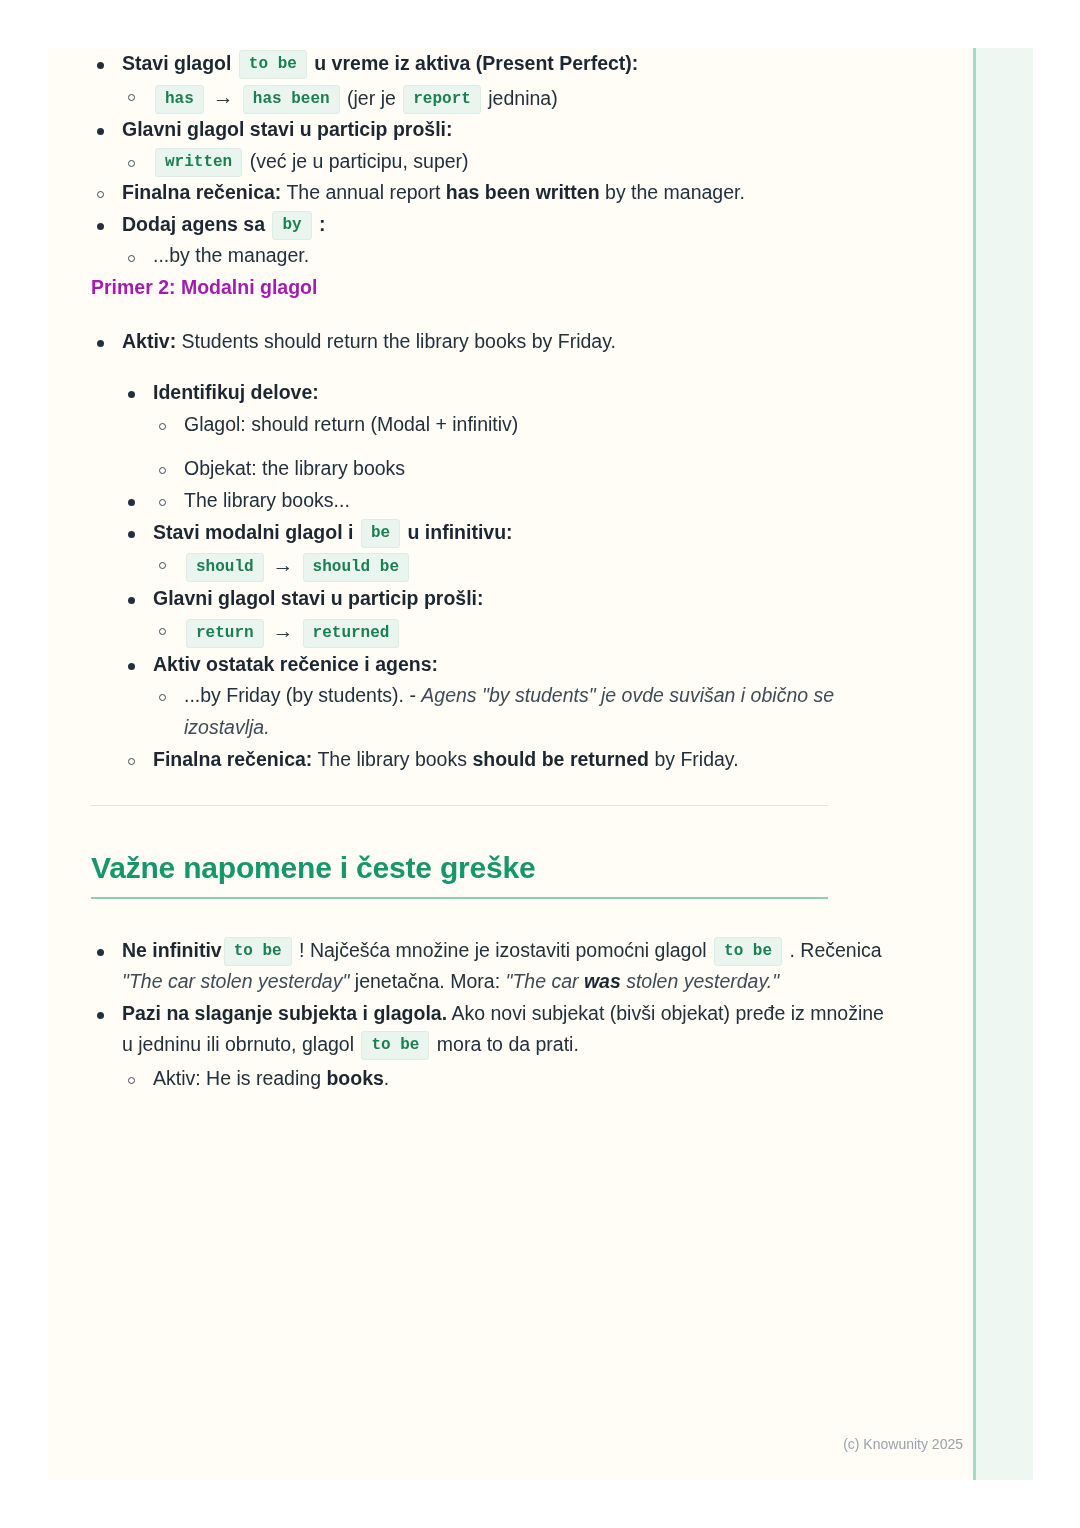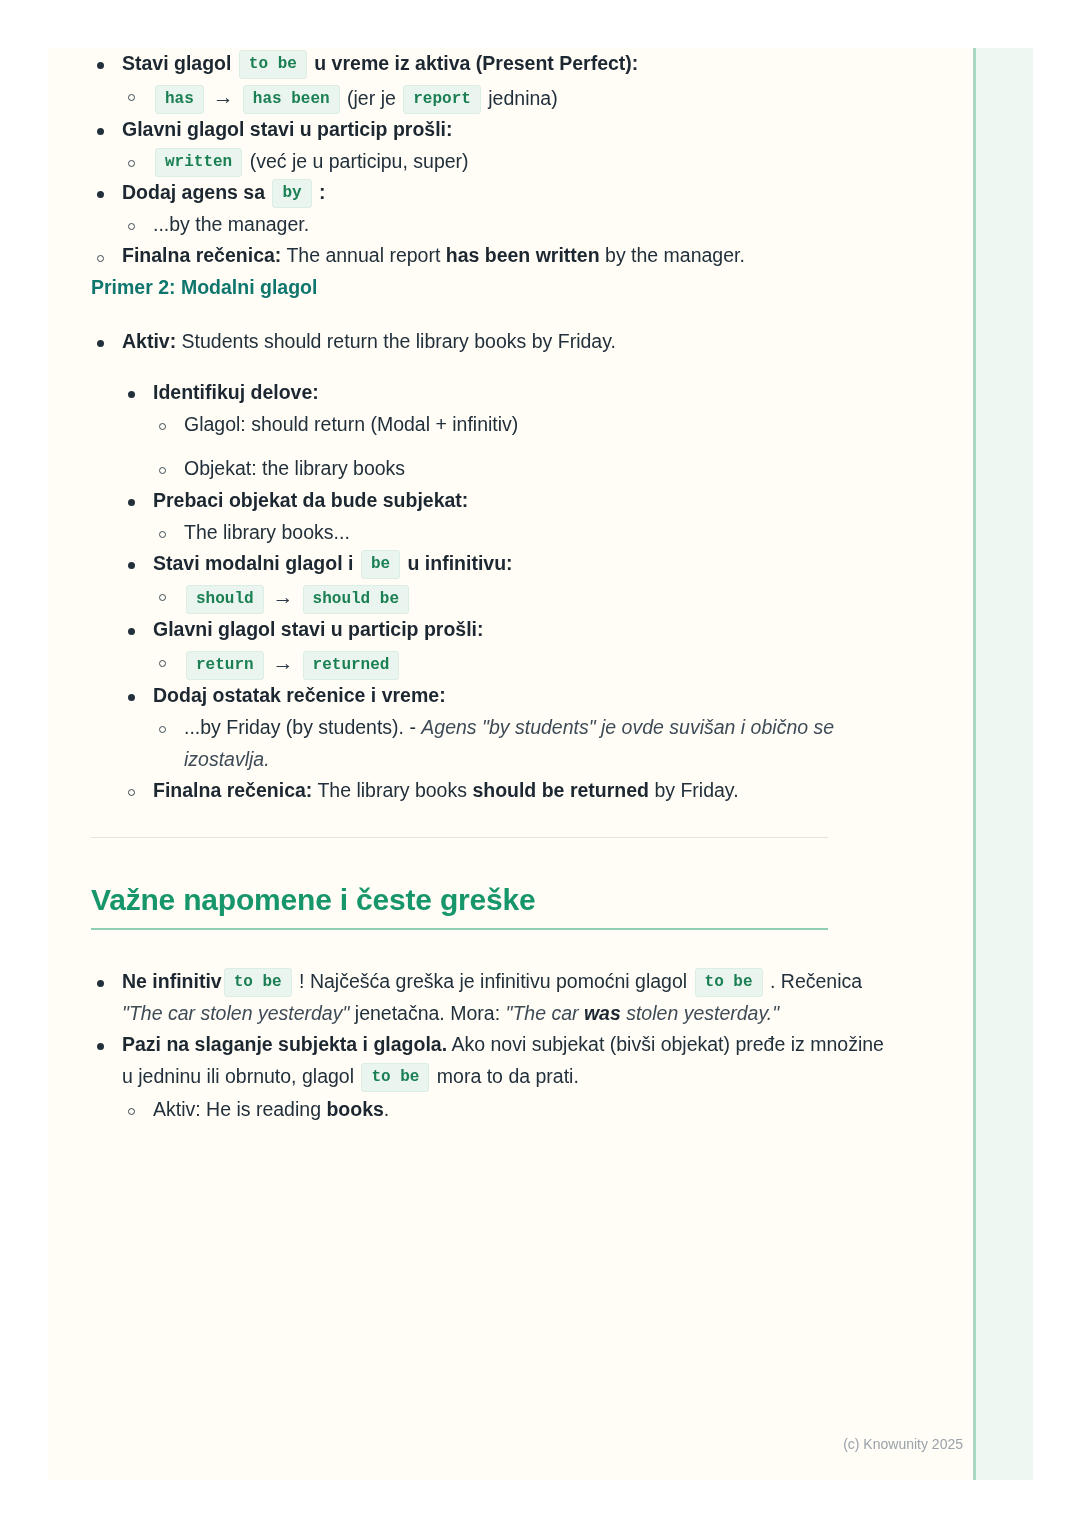--- a/index.html
+++ b/index.html
@@ -142,21 +142,21 @@
     height: 2px;
     background: #8ecfb4;
     width: 737px;
     margin-bottom: 36px;
   }
 
   
   .para-head {
     font-weight: 700;
     font-size: 19.5px;
-    color: #0f766e;
+    color: #a21caf;
     margin: 0 0 22px 0;
   }
 
   
   .watermark {
     position: absolute;
     right: 70px;
     bottom: 28px;
     font-size: 14px;
     color: #9aa3ab;
@@ -190,35 +190,35 @@
         <span class="bullet"></span>
         <span class="row-text"><b>Glavni glagol stavi u particip prošli:</b></span>
         <ul class="lvl sub">
           <li class="item circle">
             <span class="bullet"></span>
             <span class="row-text"><code class="chip">written</code><span> (već je u participu, super)</span></span>
           </li>
         </ul>
       </li>
 
+      <li class="item circle group indent-1">
+        <span class="bullet"></span>
+        <span class="row-text"><b>Finalna rečenica:</b><span> The annual report </span><b>has been written</b><span> by the manager.</span></span>
+      </li>
+
       <li class="item disc group">
         <span class="bullet"></span>
         <span class="row-text"><b>Dodaj agens sa </b><code class="chip">by</code><b> :</b></span>
         <ul class="lvl sub">
           <li class="item circle">
             <span class="bullet"></span>
             <span class="row-text">...by the manager.</span>
           </li>
         </ul>
       </li>
-
-      <li class="item circle group indent-1">
-        <span class="bullet"></span>
-        <span class="row-text"><b>Finalna rečenica:</b><span> The annual report </span><b>has been written</b><span> by the manager.</span></span>
-      </li>
     </ul>
 
     <p class="para-head">Primer 2: Modalni glagol</p>
 
     <ul class="lvl">
       <li class="item disc">
         <span class="bullet"></span>
         <span class="row-text"><b>Aktiv:</b><span> Students should return the library books by Friday.</span></span>
 
         <ul class="lvl" style="margin-top:20px;">
@@ -233,21 +233,20 @@
               </li>
               <li class="item circle">
                 <span class="bullet"></span>
                 <span class="row-text">Objekat: the library books</span>
               </li>
             </ul>
           </li>
 
           <li class="item disc group">
             <span class="bullet"></span>
-            <span class="row-text"><b>Prebaci objekat da bude subjekat:</b></span>
             <ul class="lvl sub">
               <li class="item circle">
                 <span class="bullet"></span>
                 <span class="row-text">The library books...</span>
               </li>
             </ul>
           </li>
 
           <li class="item disc group">
             <span class="bullet"></span>
@@ -266,21 +265,21 @@
             <ul class="lvl sub">
               <li class="item circle">
                 <span class="bullet"></span>
                 <span class="row-text"><code class="chip">return</code><span class="arrow">→</span><code class="chip">returned</code></span>
               </li>
             </ul>
           </li>
 
           <li class="item disc group">
             <span class="bullet"></span>
-            <span class="row-text"><b>Dodaj ostatak rečenice i vreme:</b></span>
+            <span class="row-text"><b>Aktiv ostatak rečenice i agens:</b></span>
             <ul class="lvl sub">
               <li class="item circle">
                 <span class="bullet"></span>
                 <span class="row-text"><span>...by Friday (by students). - </span><i>Agens "by students" je ovde suvišan i obično se izostavlja.</i></span>
               </li>
             </ul>
           </li>
 
           <li class="item circle group indent-1">
             <span class="bullet"></span>
@@ -292,21 +291,21 @@
 
     <div class="rule"></div>
 
     <h2 class="section-title">Važne napomene i česte greške</h2>
     <div class="title-underline"></div>
 
     <ul class="lvl">
 
       <li class="item disc group">
         <span class="bullet"></span>
-        <span class="row-text"><b>Ne infinitiv</b><code class="chip">to be</code><span> ! Najčešća greška je infinitivu pomoćni glagol </span><code class="chip">to be</code><span> . Rečenica </span><i>"The car stolen yesterday"</i><span> jenetačna. Mora: </span><i><span>"The car </span><b style="">was</b><span> stolen yesterday."</span></i></span>
+        <span class="row-text"><b>Ne infinitiv</b><code class="chip">to be</code><span> ! Najčešća množine je izostaviti pomoćni glagol </span><code class="chip">to be</code><span> . Rečenica </span><i>"The car stolen yesterday"</i><span> jenetačna. Mora: </span><i><span>"The car </span><b style="">was</b><span> stolen yesterday."</span></i></span>
       </li>
 
       <li class="item disc">
         <span class="bullet"></span>
         <span class="row-text"><b>Pazi na slaganje subjekta i glagola.</b><span> Ako novi subjekat (bivši objekat) pređe iz množine u jedninu ili obrnuto, glagol </span><code class="chip">to be</code><span> mora to da prati.</span></span>
         <ul class="lvl" style="margin-top:2px;">
           <li class="item circle">
             <span class="bullet"></span>
             <span class="row-text"><span>Aktiv: He is reading </span><b>books</b><span>.</span></span>
           </li>

